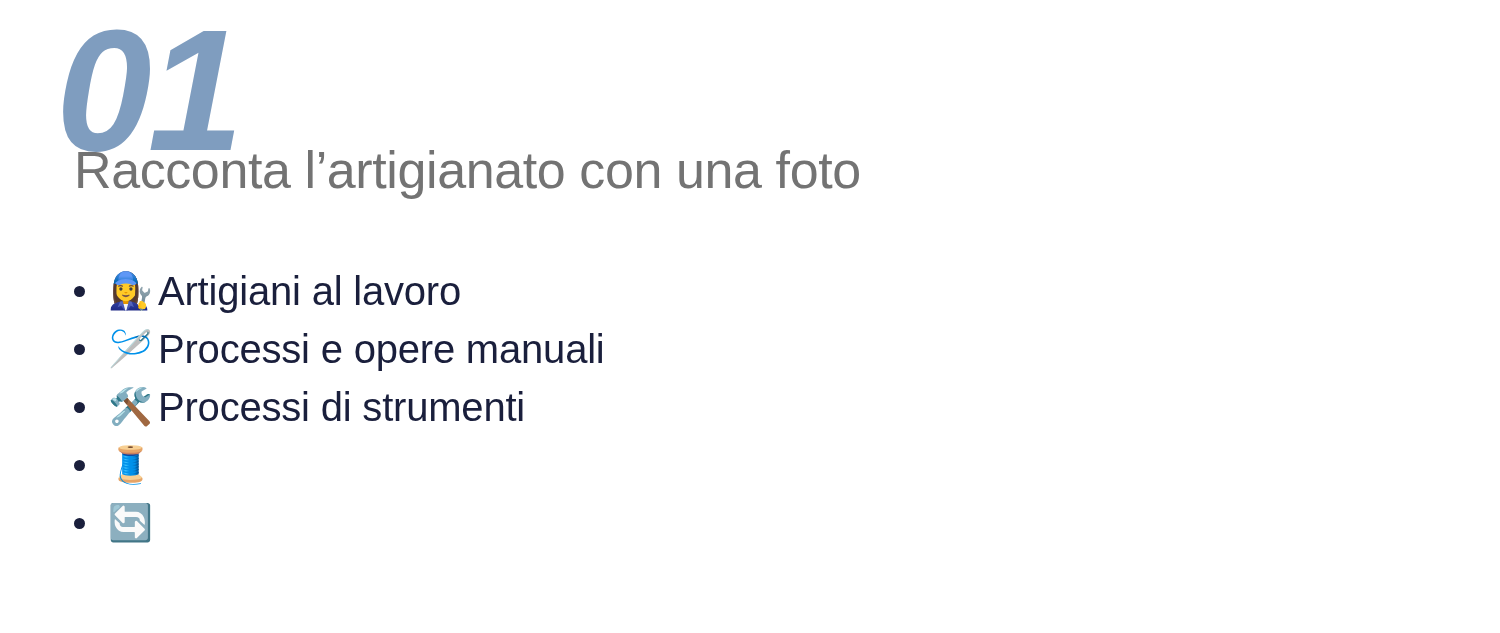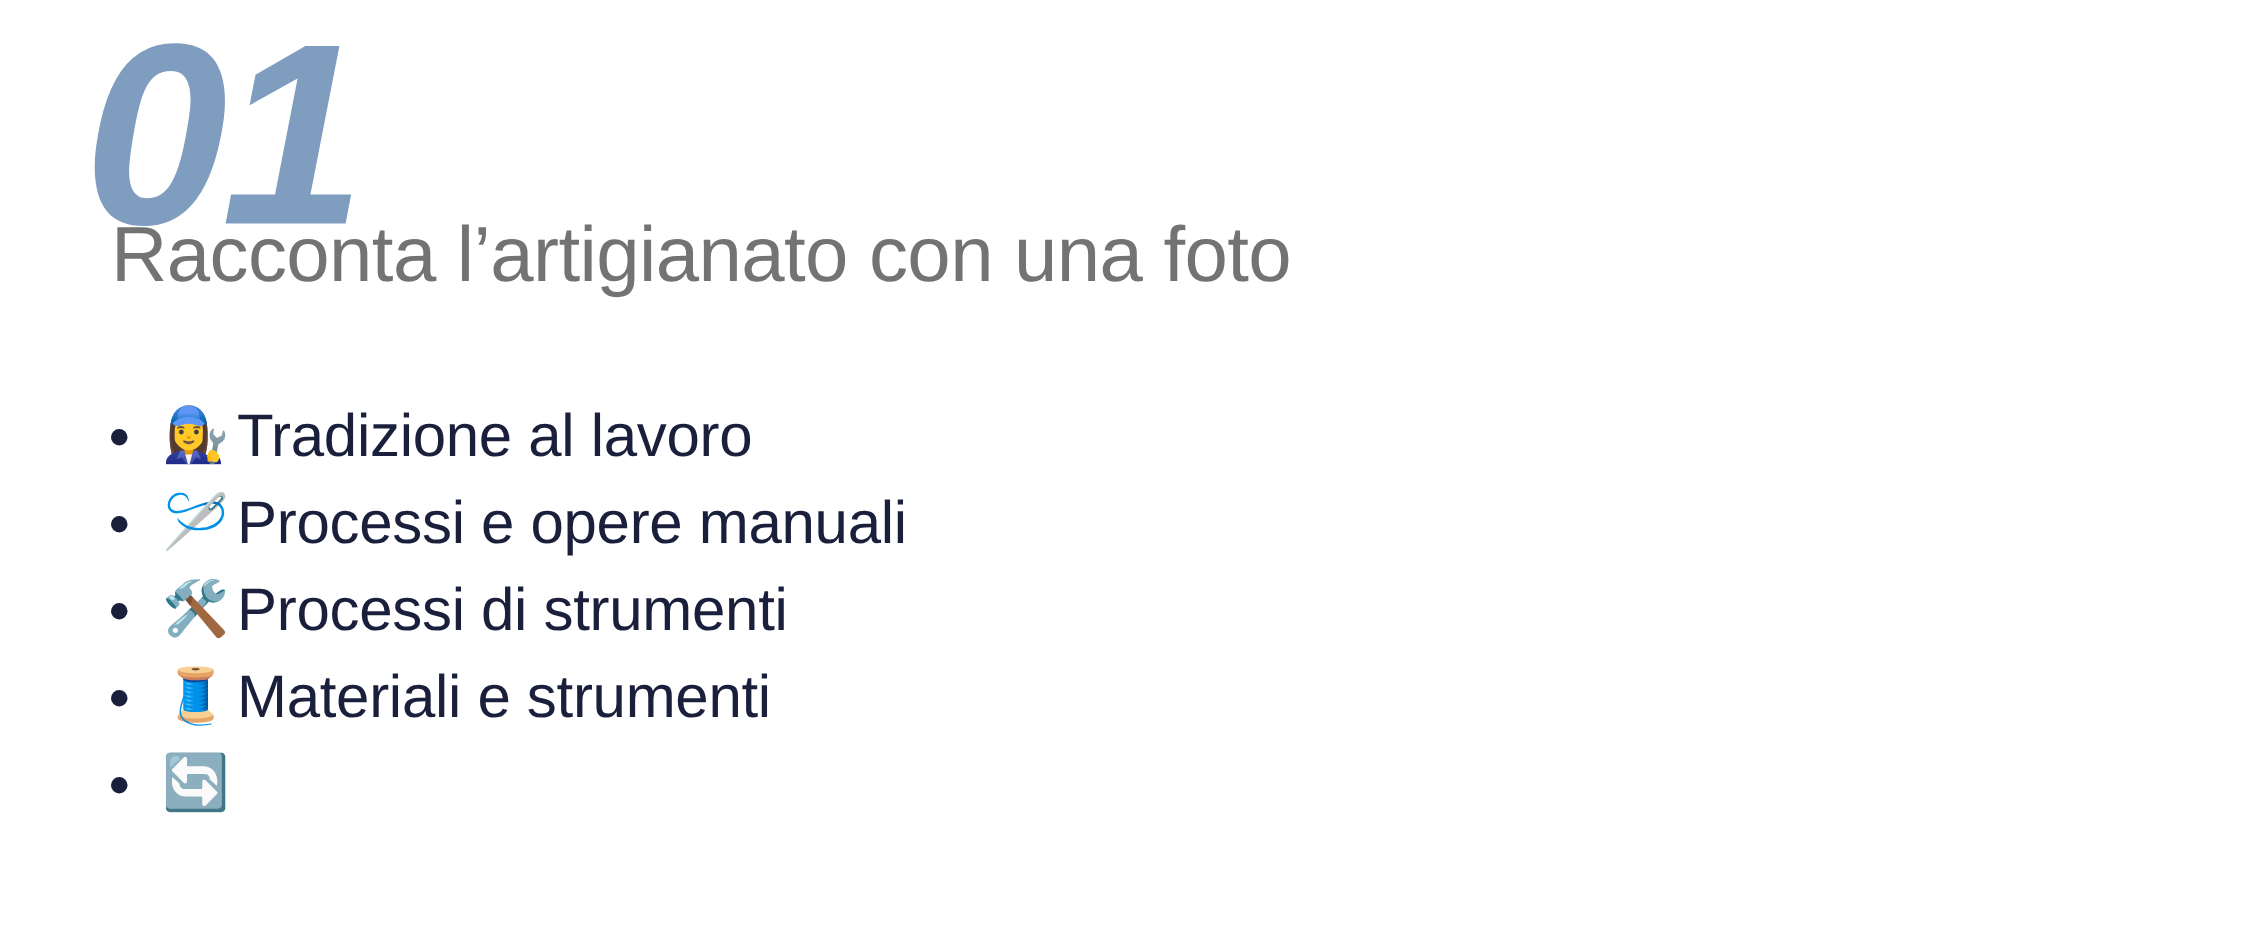--- a/index.html
+++ b/index.html
@@ -101,39 +101,38 @@
 
   <div class="step-number">01</div>
 
   <h1 class="title">Racconta l’artigianato con una foto</h1>
 
   <ul class="bullet-list">
 
     <li class="bullet-item">
       <span class="bullet-dot"></span>
       <span class="bullet-emoji">👩‍🔧</span>
-      <span class="bullet-text">Tradizione al lavoro</span>
+      <span class="bullet-text">Artigiani al lavoro</span>
     </li>
 
     <li class="bullet-item">
       <span class="bullet-dot"></span>
       <span class="bullet-emoji">🪡</span>
       <span class="bullet-text">Processi e opere manuali</span>
     </li>
 
     <li class="bullet-item">
       <span class="bullet-dot"></span>
       <span class="bullet-emoji">🛠️</span>
       <span class="bullet-text">Processi di strumenti</span>
     </li>
 
     <li class="bullet-item">
       <span class="bullet-dot"></span>
       <span class="bullet-emoji">🧵</span>
-      <span class="bullet-text">Materiali e strumenti</span>
     </li>
 
     <li class="bullet-item">
       <span class="bullet-dot"></span>
       <span class="bullet-emoji">🔄</span>
     </li>
 
   </ul>
 
 </div>

